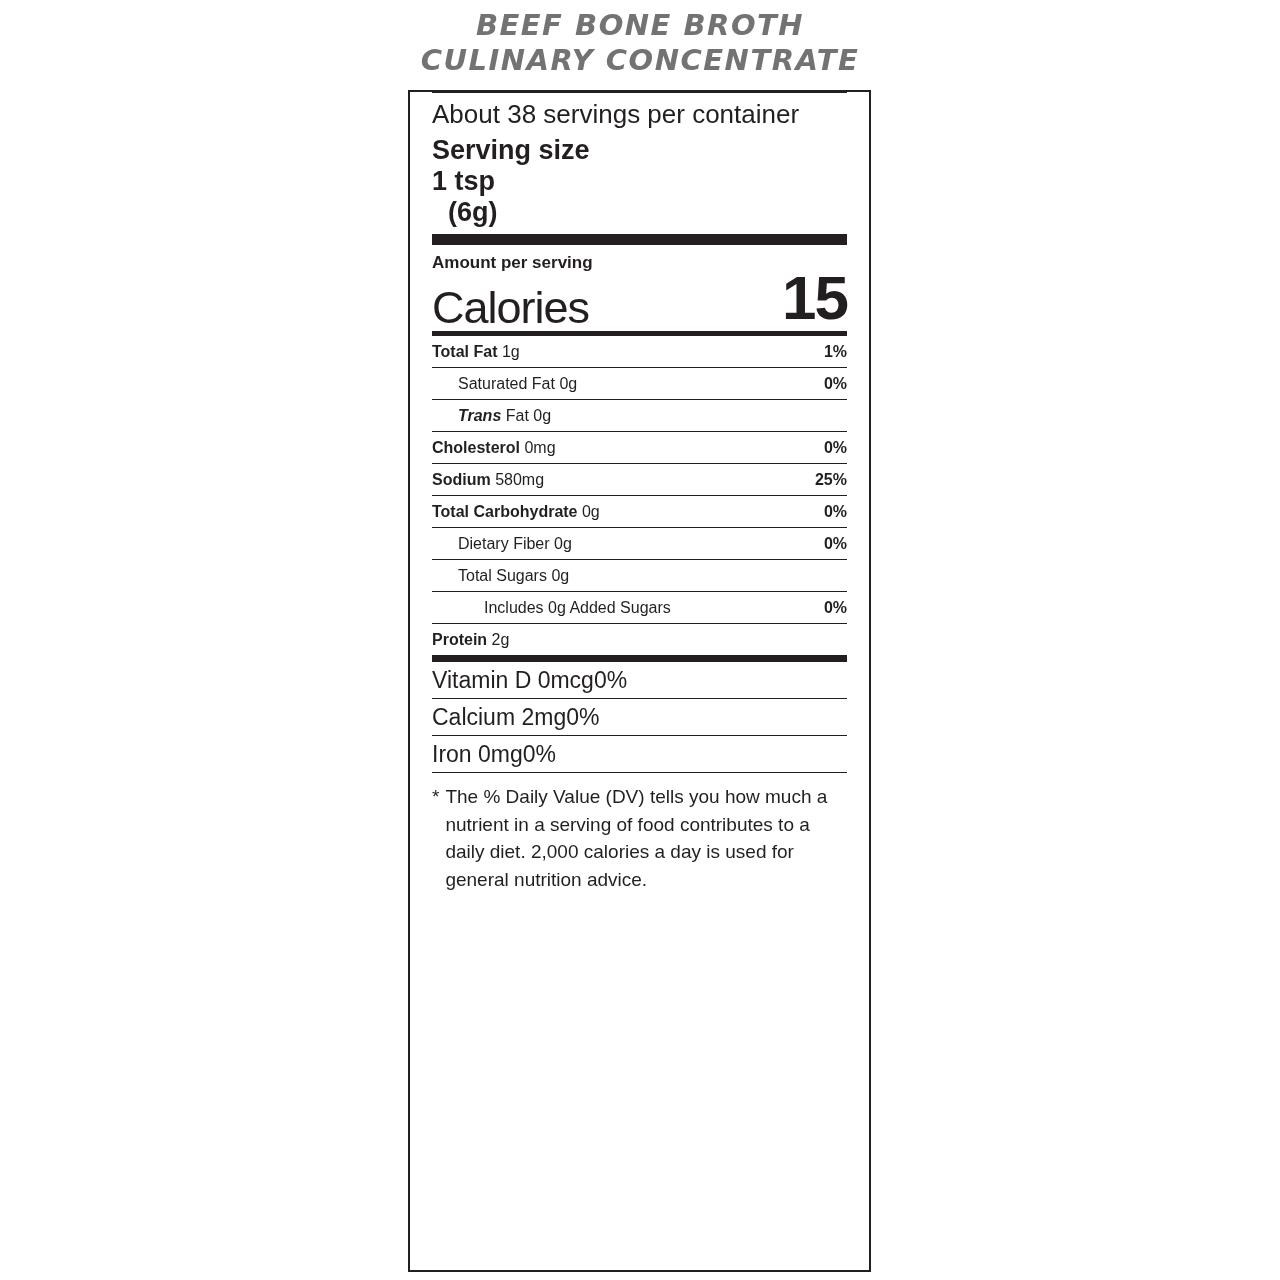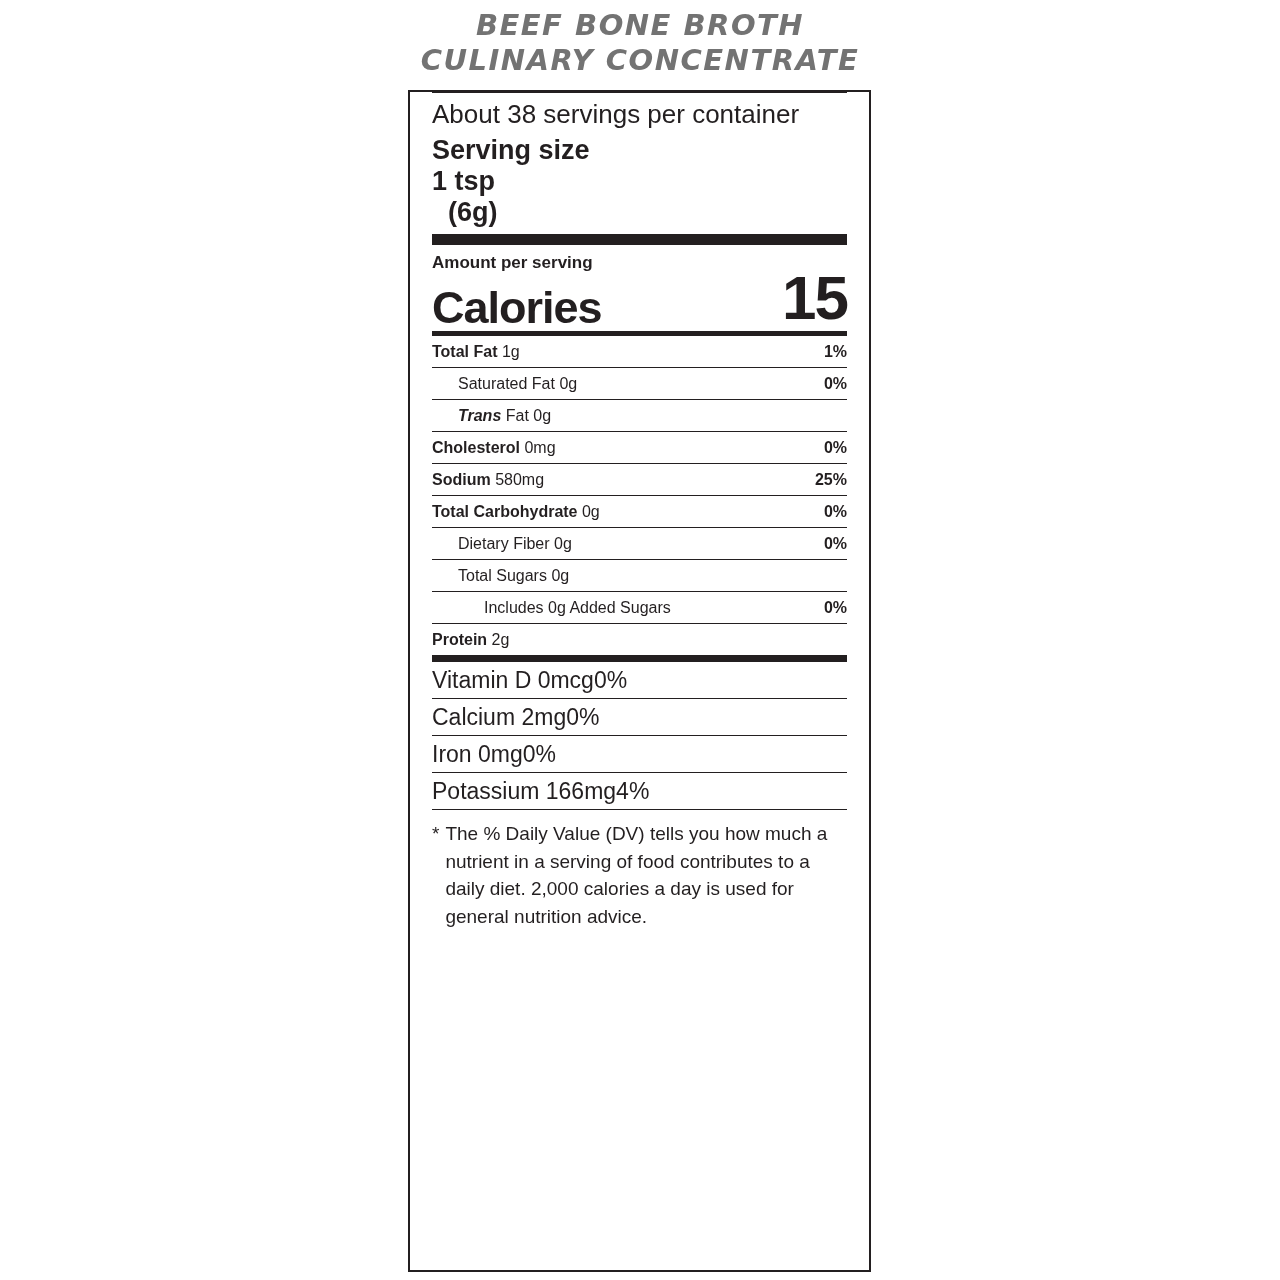--- a/index.html
+++ b/index.html
@@ -79,21 +79,21 @@
     padding-top: 8px;
   }
   .calories-row {
     display: flex;
     align-items: flex-end;
     justify-content: space-between;
     margin-top: -6px;
   }
   .calories-label {
     font-size: 45px;
-    font-weight: bold;
+    font-weight: normal;
     letter-spacing: -1px;
     line-height: 1.05;
   }
   .calories-value {
     font-size: 62px;
     font-weight: bold;
     letter-spacing: -2px;
     line-height: 1.0;
     padding-bottom: 2px;
   }
@@ -231,23 +231,19 @@
     <span class="dv">0%</span>
   </div>
   <div class="vit-row">
     <span class="name">Calcium 2mg</span>
     <span class="dv">0%</span>
   </div>
   <div class="vit-row">
     <span class="name">Iron 0mg</span>
     <span class="dv">0%</span>
   </div>
-  <div class="vit-row">
-    <span class="name">Potassium 166mg</span>
-    <span class="dv">4%</span>
-  </div>
 
   <div class="footnote">
     <span class="star">*</span>
     <span class="ftext">The % Daily Value (DV) tells you how much a nutrient in a serving of food contributes to a daily diet. 2,000 calories a day is used for general nutrition advice.</span>
   </div>
 
 </div>
 
 </body></html>

